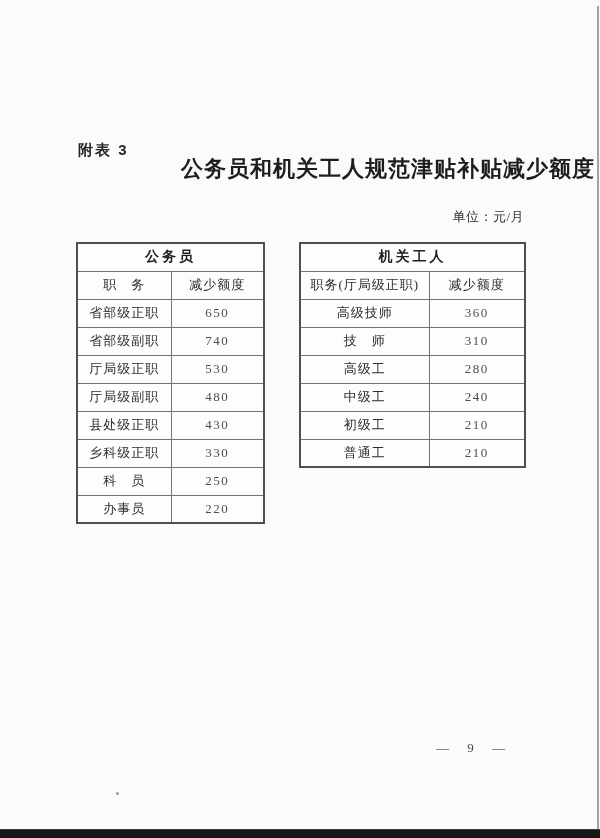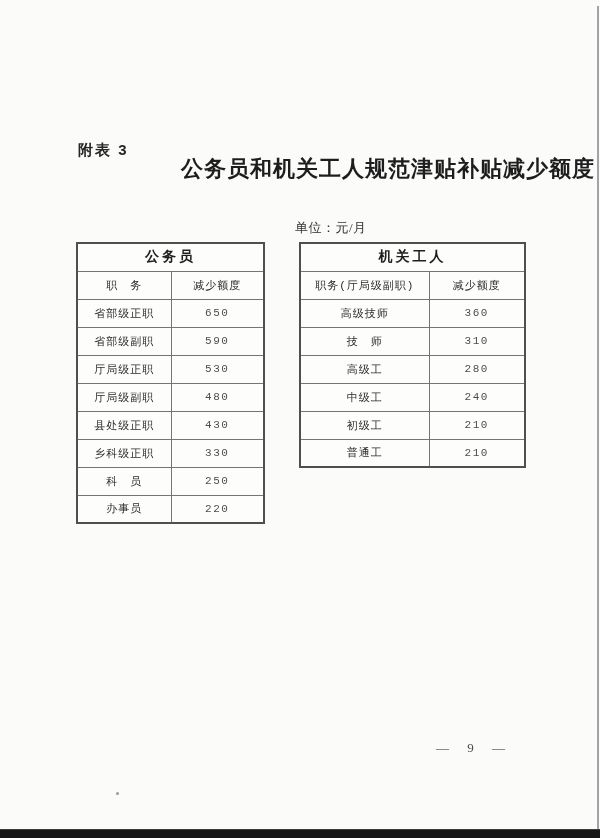--- a/index.html
+++ b/index.html
@@ -17,37 +17,36 @@
     font-weight:bold; font-size:15px; color:#262626; letter-spacing:2px;margin-top:40px;
   }
   .doc-title {
     position:absolute; left:0; top:154px; width:595px;
     text-align:right;
     font-family:"Liberation Sans", sans-serif;
     font-weight:bold; font-size:22px; color:#1d1d1d; letter-spacing:1px;
   }
   .unit-note {
     position:absolute; top:208px; left:295px; width:229px;
-    text-align:left; font-size:13px; color:#333333; letter-spacing:0.5px;margin-top:11px;
+    text-align:right; font-size:13px; color:#333333; letter-spacing:0.5px;
   }
   table {
     position:absolute; top:242px;
     border-collapse:collapse; table-layout:fixed;
     background:#fdfdfc;
     border:2px solid #4f4f4f;
   }
   #tbl-left  { left:76px;  width:187px; }
   #tbl-right { left:299px; width:225px; }
   #tbl-left  col.c1 { width:94px; }  #tbl-left  col.c2 { width:93px; }
   #tbl-right col.c1 { width:129px; } #tbl-right col.c2 { width:96px; }
   td {
     border:1px solid #757575;
     height:28px; text-align:center; vertical-align:middle;
-    font-size:11px;
-    font-family:Liberation Mono, monospace;
+    font-size:13px;
   }
   tr.ttl td {
     font-family:"Liberation Sans", sans-serif;
     font-weight:bold; font-size:14px; color:#1f1f1f; letter-spacing:3px;
   }
   tr.hdr td { color:#2b2b2b; letter-spacing:1px; }
   td.pos { color:#2b2b2b; letter-spacing:1px; }
   td.amt { color:#4d4d4d; letter-spacing:1.5px; }
   .page-number {
     position:absolute; left:436px; top:740px;
@@ -88,21 +87,21 @@
   <tr class="hdr">
     <td>职　务</td>
     <td>减少额度</td>
   </tr>
   <tr>
     <td class="pos">省部级正职</td>
     <td class="amt">650</td>
   </tr>
   <tr>
     <td class="pos">省部级副职</td>
-    <td class="amt">590</td>
+    <td class="amt">740</td>
   </tr>
   <tr>
     <td class="pos">厅局级正职</td>
     <td class="amt">530</td>
   </tr>
   <tr>
     <td class="pos">厅局级副职</td>
     <td class="amt">480</td>
   </tr>
   <tr>
@@ -127,21 +126,21 @@
 <table id="tbl-right">
   <colgroup>
       <col class="c1">
       <col class="c2">
     </colgroup>
   <tbody>
       <tr class="ttl">
     <td colspan="2">机关工人</td>
   </tr>
   <tr class="hdr">
-    <td>职务(厅局级副职)</td>
+    <td>职务(厅局级正职)</td>
     <td>减少额度</td>
   </tr>
   <tr>
     <td class="pos">高级技师</td>
     <td class="amt">360</td>
   </tr>
   <tr>
     <td class="pos">技　师</td>
     <td class="amt">310</td>
   </tr>

